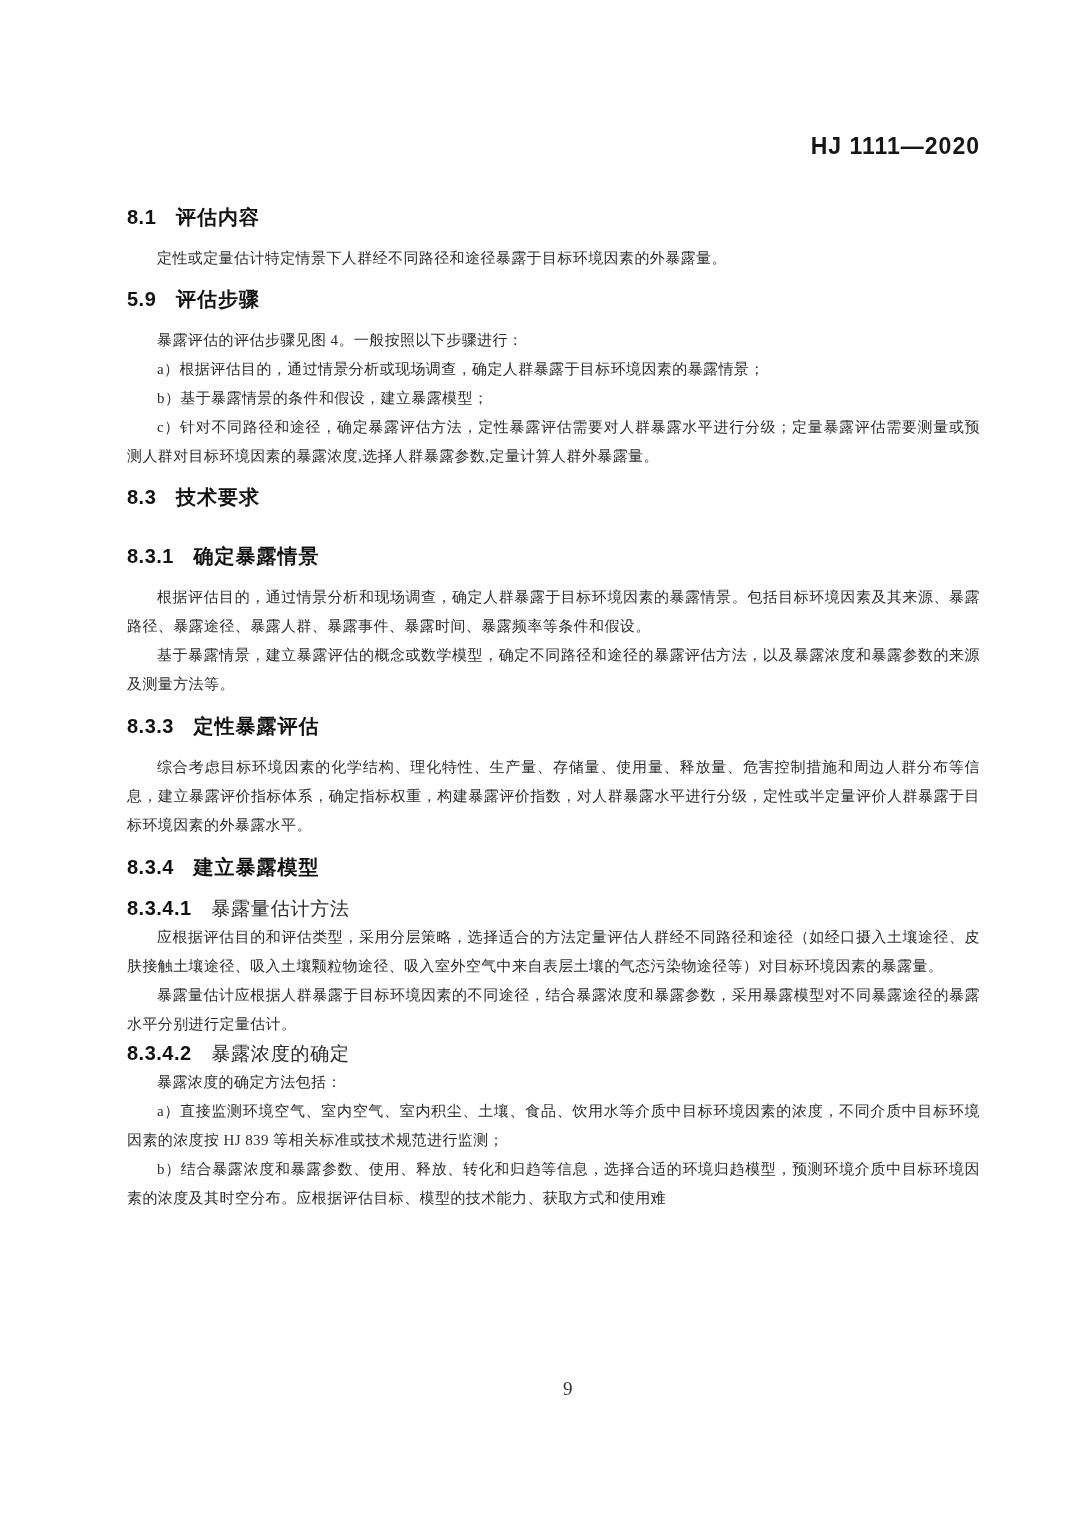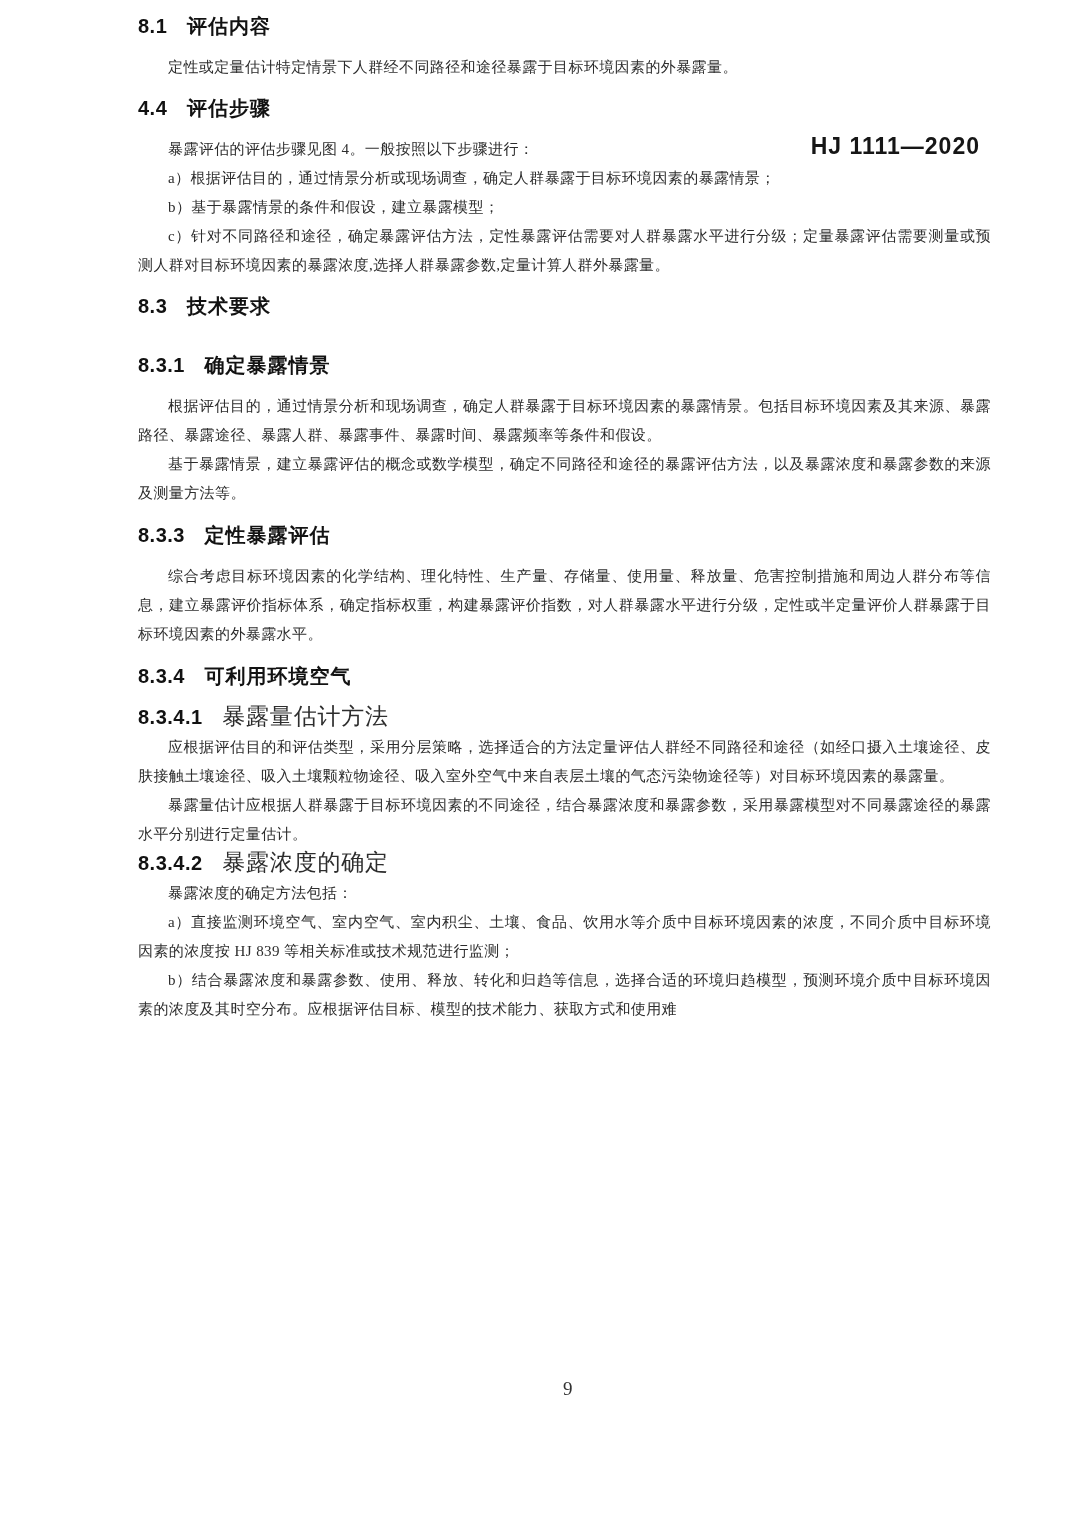--- a/index.html
+++ b/index.html
@@ -19,23 +19,24 @@
     right: 100px;
     font-family: "Liberation Sans", "DejaVu Sans", sans-serif;
     font-weight: bold;
     font-size: 23px;
     letter-spacing: 1px;
     color: #161616;
     white-space: nowrap;
   }
   .content {
     position: absolute;
-    left: 138px;
+    left: 127px;
     top: 0;
     width: 853px;
+    padding-top: 191px;
   }
   .para {
     margin: 0;
     font-size: 15px;
     line-height: 29px;
     letter-spacing: 0.4px;
     text-align: justify;
     text-indent: 2em;
     color: #2d2d2d;
   }
@@ -47,23 +48,23 @@
     color: #121212;
   }
   .hd2 { margin: 12px 0 12px 0; }
   .hd3 { margin: 13px 0 12px 0; }
   .hd2 + .hd3 { margin-top: 30px; }
   .hd4 { margin: 0; }
   .hd3 + .hd4 { margin-top: 8px; }
   .hd-num { display: inline-block; margin-right: 14px; letter-spacing: 0.5px; }
   .hd-title { letter-spacing: 1px; }
   .hd4 .hd-title {
-    font-family: Liberation Mono, monospace;
+    font-family: Liberation Serif, serif;
     font-weight: normal;
-    font-size: 23px;
+    font-size: 19px;
     color: #2d2d2d;
     letter-spacing: 0.8px;
   }
   .page-number {
     position: absolute;
     top: 1378px;
     left: 563px;
     font-size: 19px;
     color: #333333;
   }
@@ -78,21 +79,21 @@
   <main class="content">
 
     <h2 class="hd hd2">
       <span class="hd-num">8.1</span>
       <span class="hd-title">评估内容</span>
     </h2>
 
     <p class="para">定性或定量估计特定情景下人群经不同路径和途径暴露于目标环境因素的外暴露量。</p>
 
     <h2 class="hd hd2">
-      <span class="hd-num">4.4</span>
+      <span class="hd-num">5.9</span>
       <span class="hd-title">评估步骤</span>
     </h2>
 
     <p class="para">暴露评估的评估步骤见图 4。一般按照以下步骤进行：</p>
     <p class="para">a）根据评估目的，通过情景分析或现场调查，确定人群暴露于目标环境因素的暴露情景；</p>
     <p class="para">b）基于暴露情景的条件和假设，建立暴露模型；</p>
     <p class="para">c）针对不同路径和途径，确定暴露评估方法，定性暴露评估需要对人群暴露水平进行分级；定量暴露评估需要测量或预测人群对目标环境因素的暴露浓度,选择人群暴露参数,定量计算人群外暴露量。</p>
 
     <h2 class="hd hd2">
       <span class="hd-num">8.3</span>
@@ -111,21 +112,21 @@
 
     <h3 class="hd hd3">
       <span class="hd-num">8.3.3</span>
       <span class="hd-title">定性暴露评估</span>
     </h3>
 
     <p class="para">综合考虑目标环境因素的化学结构、理化特性、生产量、存储量、使用量、释放量、危害控制措施和周边人群分布等信息，建立暴露评价指标体系，确定指标权重，构建暴露评价指数，对人群暴露水平进行分级，定性或半定量评价人群暴露于目标环境因素的外暴露水平。</p>
 
     <h3 class="hd hd3">
       <span class="hd-num">8.3.4</span>
-      <span class="hd-title">可利用环境空气</span>
+      <span class="hd-title">建立暴露模型</span>
     </h3>
 
     <div class="hd hd4">
       <span class="hd-num">8.3.4.1</span>
       <span class="hd-title">暴露量估计方法</span>
     </div>
 
     <p class="para">应根据评估目的和评估类型，采用分层策略，选择适合的方法定量评估人群经不同路径和途径（如经口摄入土壤途径、皮肤接触土壤途径、吸入土壤颗粒物途径、吸入室外空气中来自表层土壤的气态污染物途径等）对目标环境因素的暴露量。</p>
     <p class="para">暴露量估计应根据人群暴露于目标环境因素的不同途径，结合暴露浓度和暴露参数，采用暴露模型对不同暴露途径的暴露水平分别进行定量估计。</p>
 

